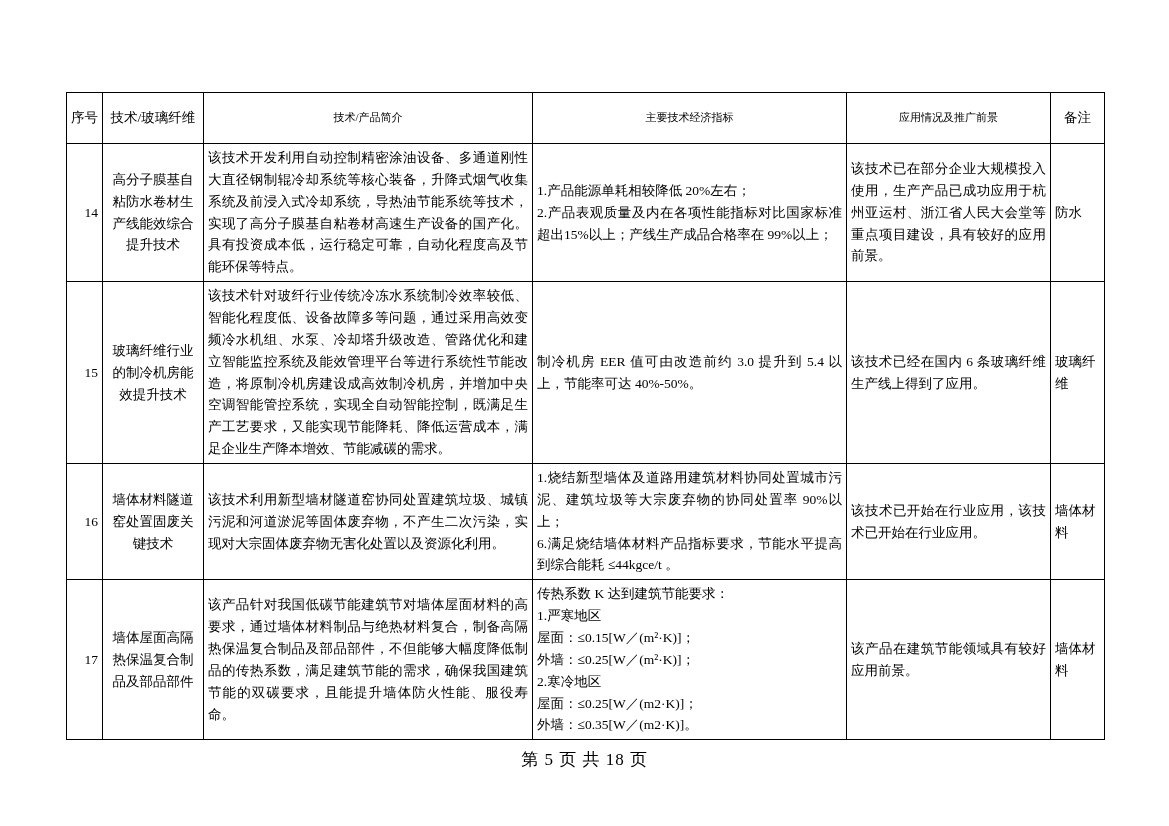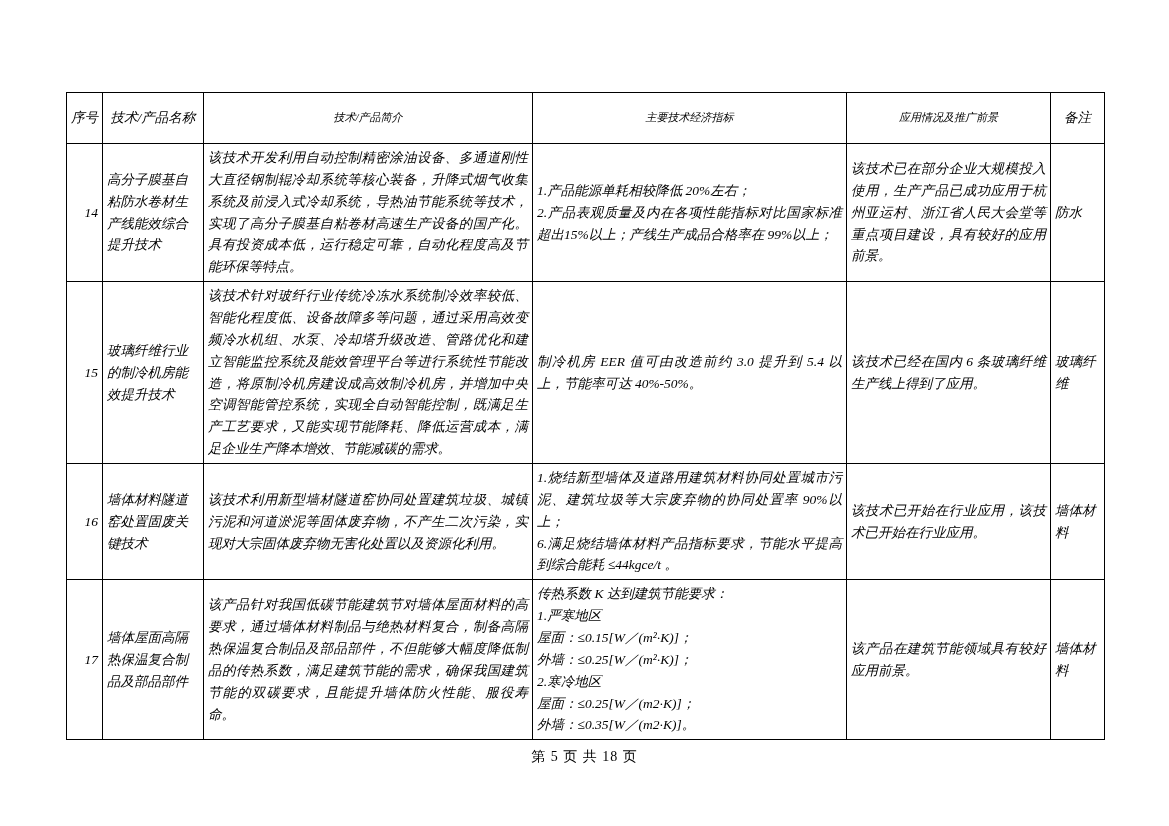--- a/index.html
+++ b/index.html
@@ -24,21 +24,20 @@
   .table-wrap {
     position: absolute;
     left: 66px;
     top: 92px;
     width: 1038px;
   }
   table.doc-table {
     border-collapse: collapse;
     width: 1038px;
     table-layout: fixed;
-    font-style: italic;
   }
   table.doc-table td,
   table.doc-table th {
     border: 1px solid #000000;
     vertical-align: middle;
     padding: 3px 4px;
     font-weight: normal;
     font-size: 13.5px;
     line-height: 1.62;
   }
@@ -59,21 +58,21 @@
     height: 44px;
   }
   thead td.hdr-wide { font-size: 11px; }
 
   td.idx {
     text-align: right;
     font-size: 13.5px;
     font-family: "Liberation Serif", serif;
   }
   td.name {
-    text-align: left;
+    text-align: center;
     font-size: 13.5px;
     line-height: 1.78;
     padding-left: 2px;
     padding-right: 2px;
   }
   td.intro, td.spec, td.app {
     text-align: justify;
     text-justify: inter-ideograph;
     vertical-align: middle;
   }
@@ -88,21 +87,21 @@
 
   .line { display: block; }
   .nowrap-line { display: block; white-space: nowrap; }
 
   .footer {
     position: absolute;
     left: 0;
     top: 748px;
     width: 1169px;
     text-align: center;
-    font-size: 14px;
+    font-size: 17px;
     letter-spacing: 1px;
     font-family: "Liberation Serif", serif;
   }
 </style>
 </head>
 <body>
 
 <div class="page">
 
   <div class="table-wrap">
@@ -111,21 +110,21 @@
         <col class="c-idx">
           <col class="c-name">
           <col class="c-intro">
         <col class="c-spec">
           <col class="c-app">
           <col class="c-note">
       </colgroup>
       <thead>
         <tr>
           <td>序号</td>
-          <td>技术/产品名称</td>
+          <td>技术/玻璃纤维</td>
           <td class="hdr-wide">技术/产品简介</td>
           <td class="hdr-wide">主要技术经济指标</td>
           <td class="hdr-wide">应用情况及推广前景</td>
           <td>备注</td>
         </tr>
       </thead>
       <tbody>
 
         <tr>
           <td class="idx">14</td>

